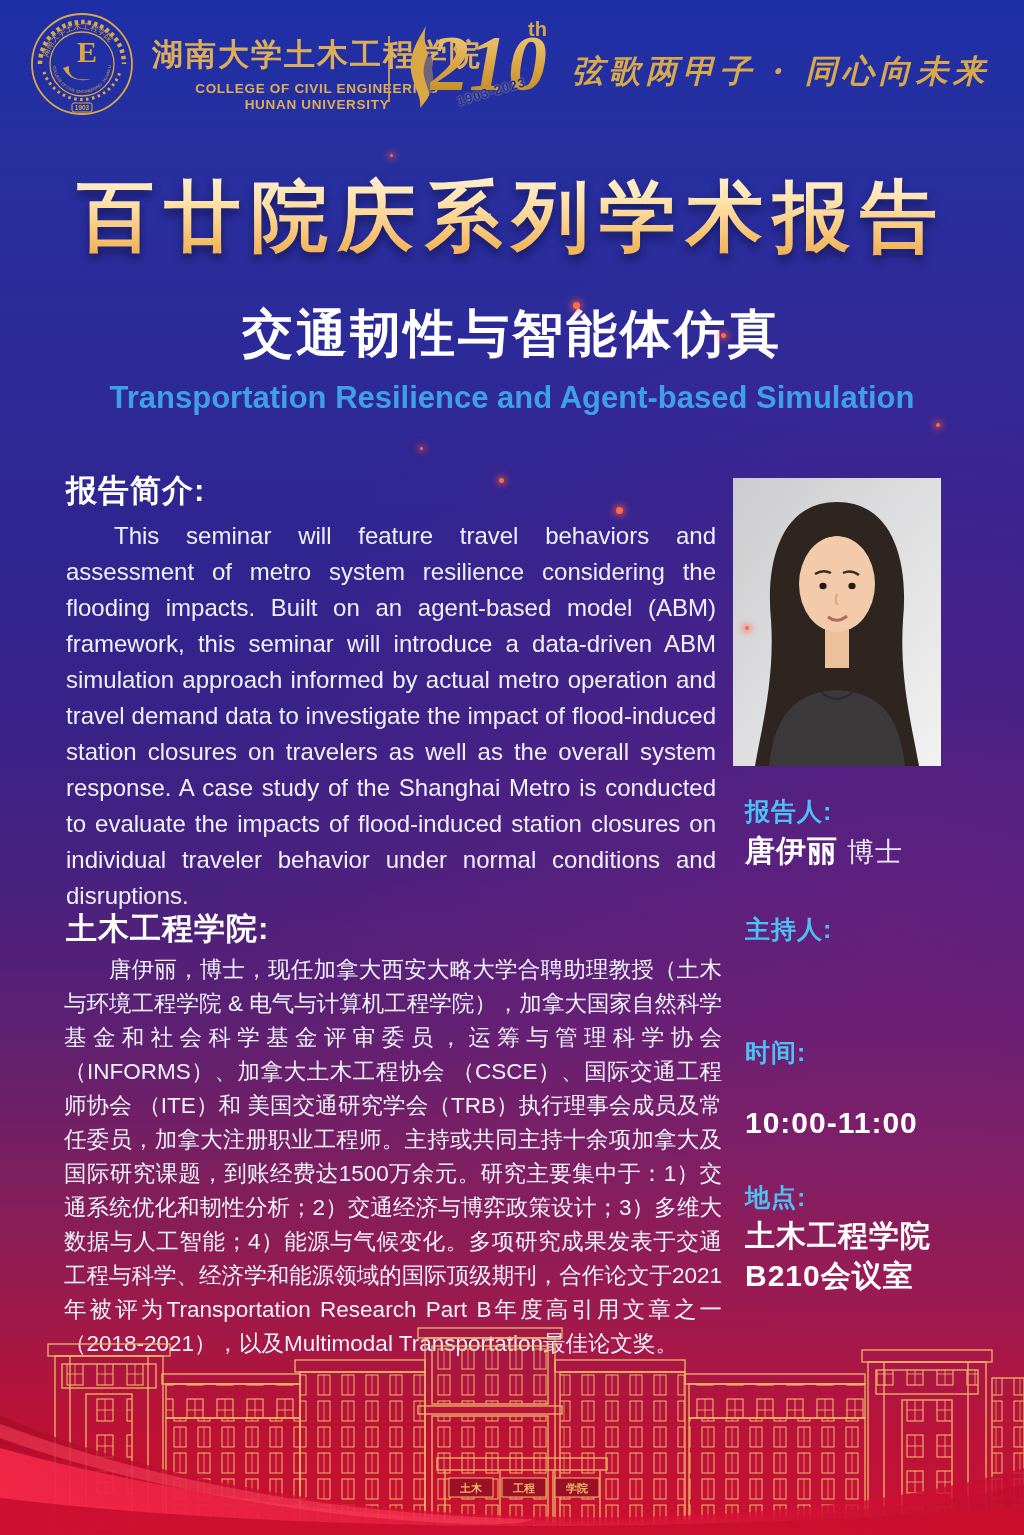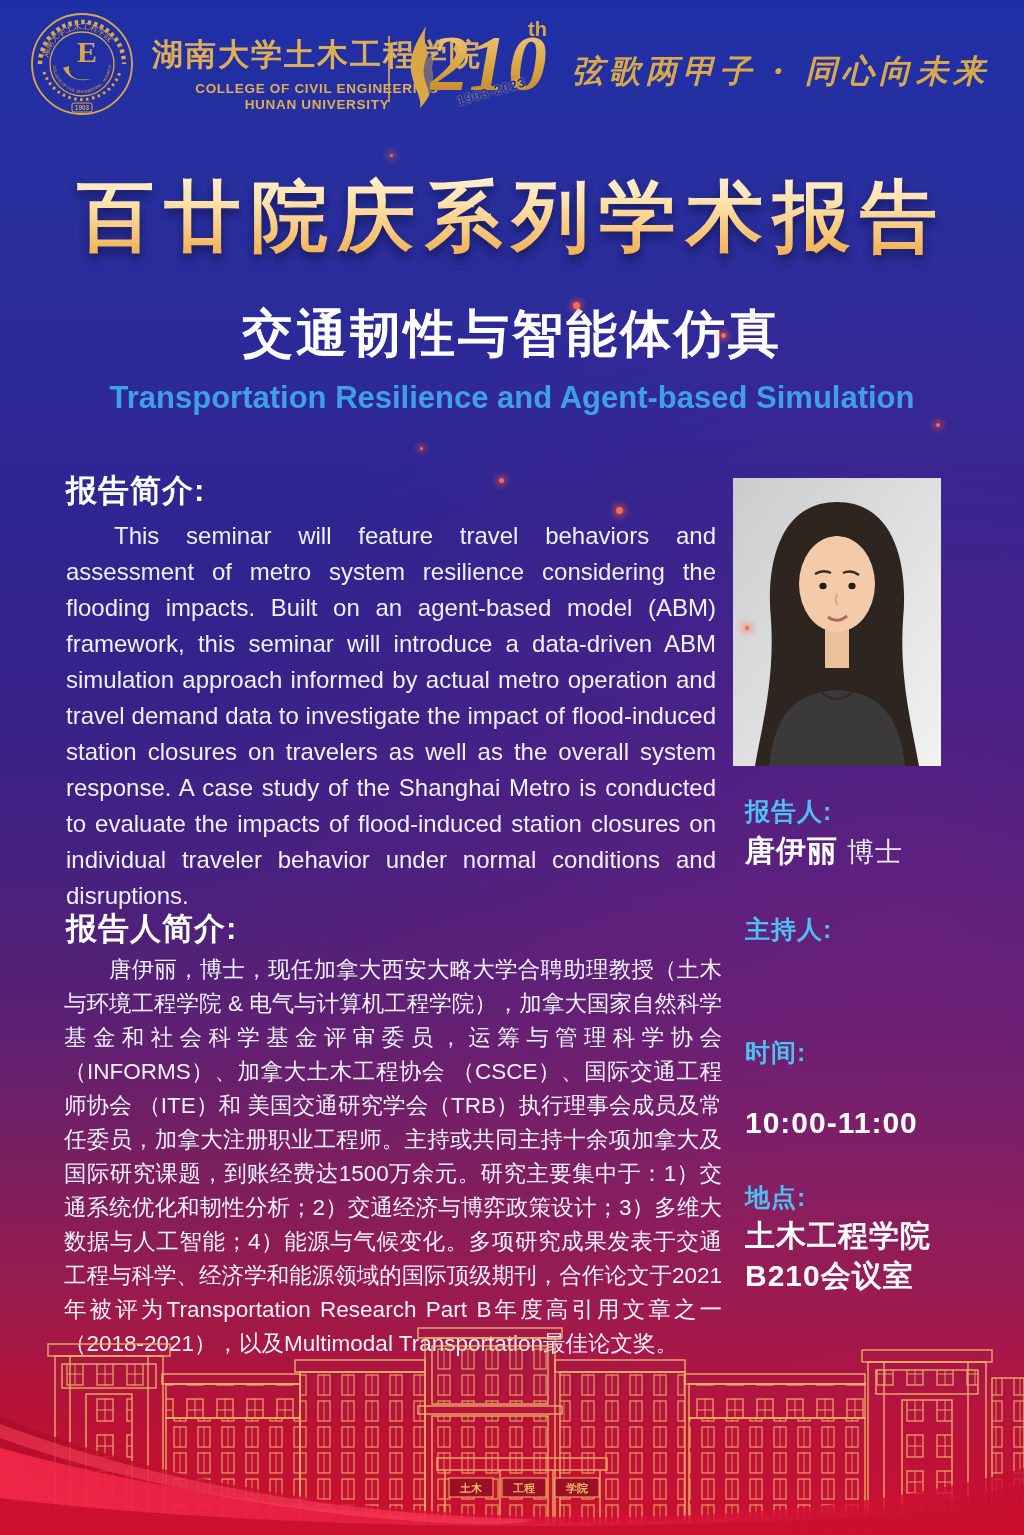--- a/index.html
+++ b/index.html
@@ -140,21 +140,21 @@
 
   <div class="abs side-label lbl-host">主持人:</div>
 
   <div class="abs side-label lbl-time">时间:</div>
   <div class="abs side-value val-hours">10:00-11:00</div>
 
   <div class="abs side-label lbl-venue">地点:</div>
   <div class="abs side-value val-venue1">土木工程学院</div>
   <div class="abs side-value val-venue2">B210会议室</div>
 
-  <div class="abs sec-heading bio-heading">报告人简介:</div>
+  <div class="abs sec-heading bio-heading">土木工程学院:</div>
   <div class="abs bio-body">唐伊丽，博士，现任加拿大西安大略大学合聘助理教授（土木与环境工程学院 &amp; 电气与计算机工程学院），加拿大国家自然科学基金和社会科学基金评审委员，运筹与管理科学协会 （INFORMS）、加拿大土木工程协会 （CSCE）、国际交通工程师协会 （ITE）和 美国交通研究学会（TRB）执行理事会成员及常任委员，加拿大注册职业工程师。主持或共同主持十余项加拿大及国际研究课题，到账经费达1500万余元。研究主要集中于：1）交通系统优化和韧性分析；2）交通经济与博弈政策设计；3）多维大数据与人工智能；4）能源与气候变化。多项研究成果发表于交通工程与科学、经济学和能源领域的国际顶级期刊，合作论文于2021年被评为Transportation Research Part B年度高引用文章之一（2018-2021），以及Multimodal Transportation最佳论文奖。</div>
 
   <svg class="abs building" viewBox="0 0 1024 215">
     <defs>
       <pattern id="winA" width="30" height="36" patternUnits="userSpaceOnUse">
         <rect x="7" y="7" width="16" height="22" fill="none" stroke="#edb968" stroke-width="1.1"></rect>
         <line x1="15" y1="7" x2="15" y2="29" stroke="#edb968" stroke-width=".8"></line>
         <line x1="7" y1="18" x2="23" y2="18" stroke="#edb968" stroke-width=".8"></line>
       </pattern>
       <pattern id="winB" width="24" height="26" patternUnits="userSpaceOnUse">

